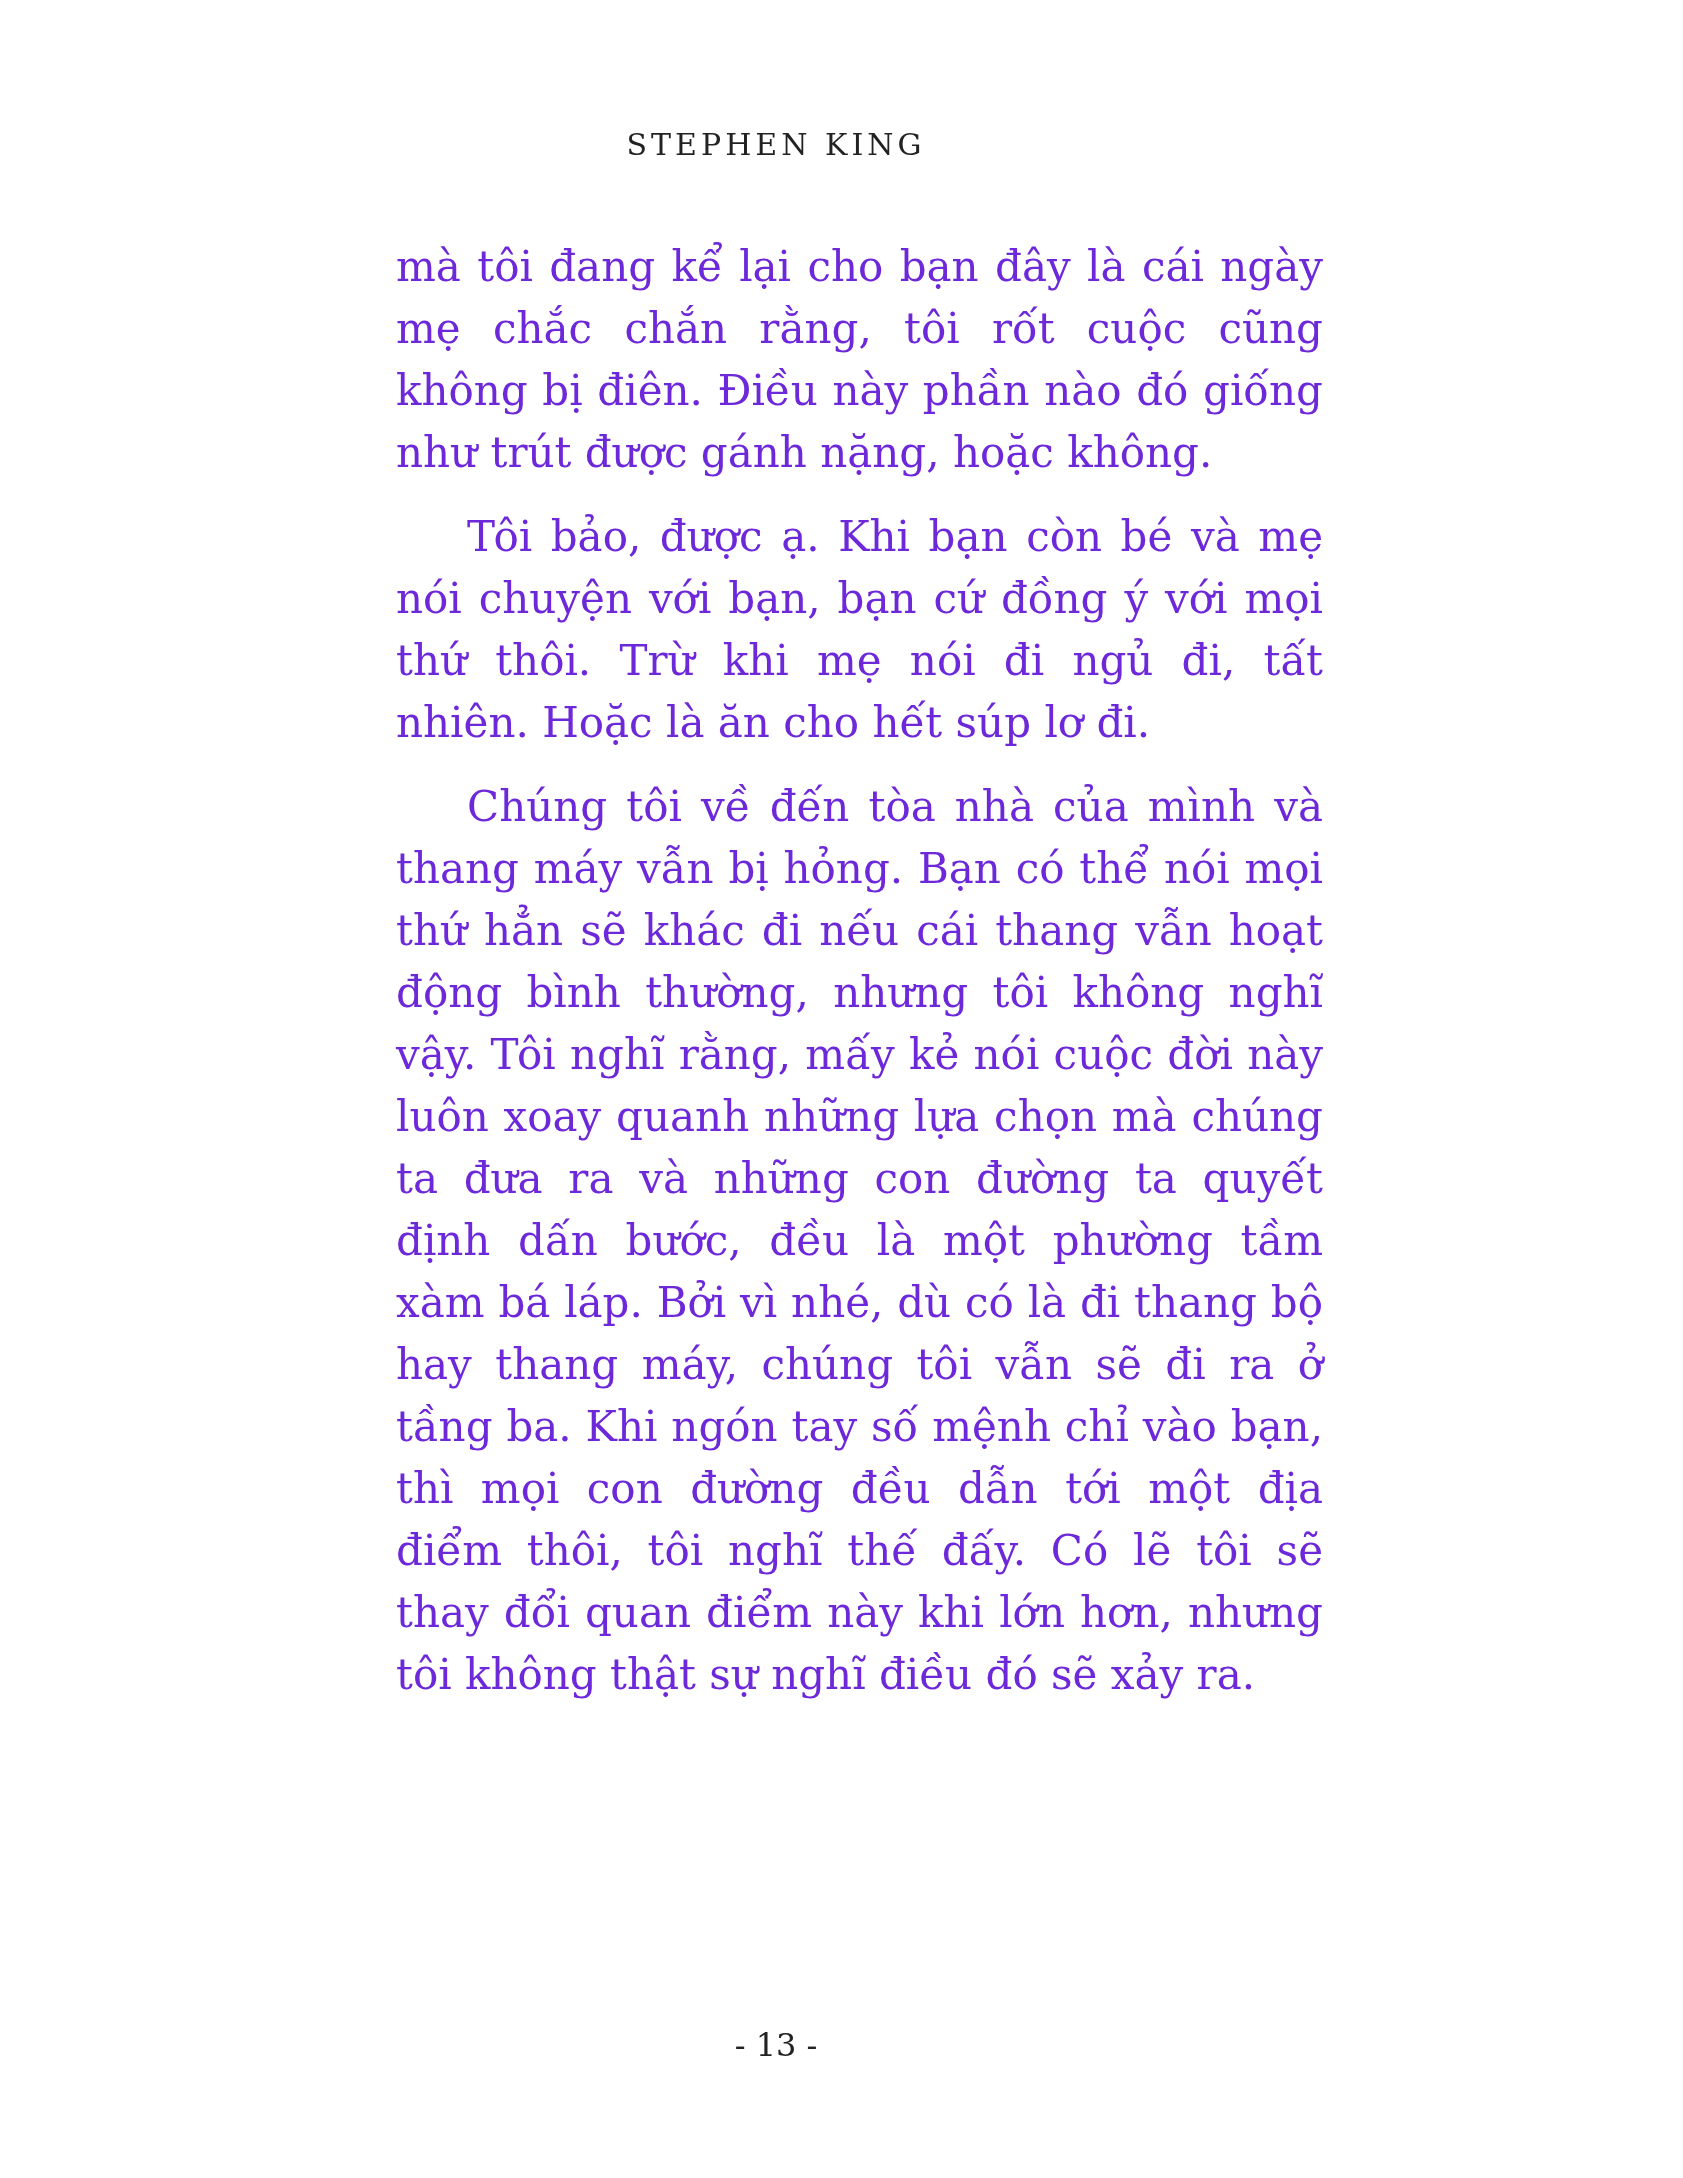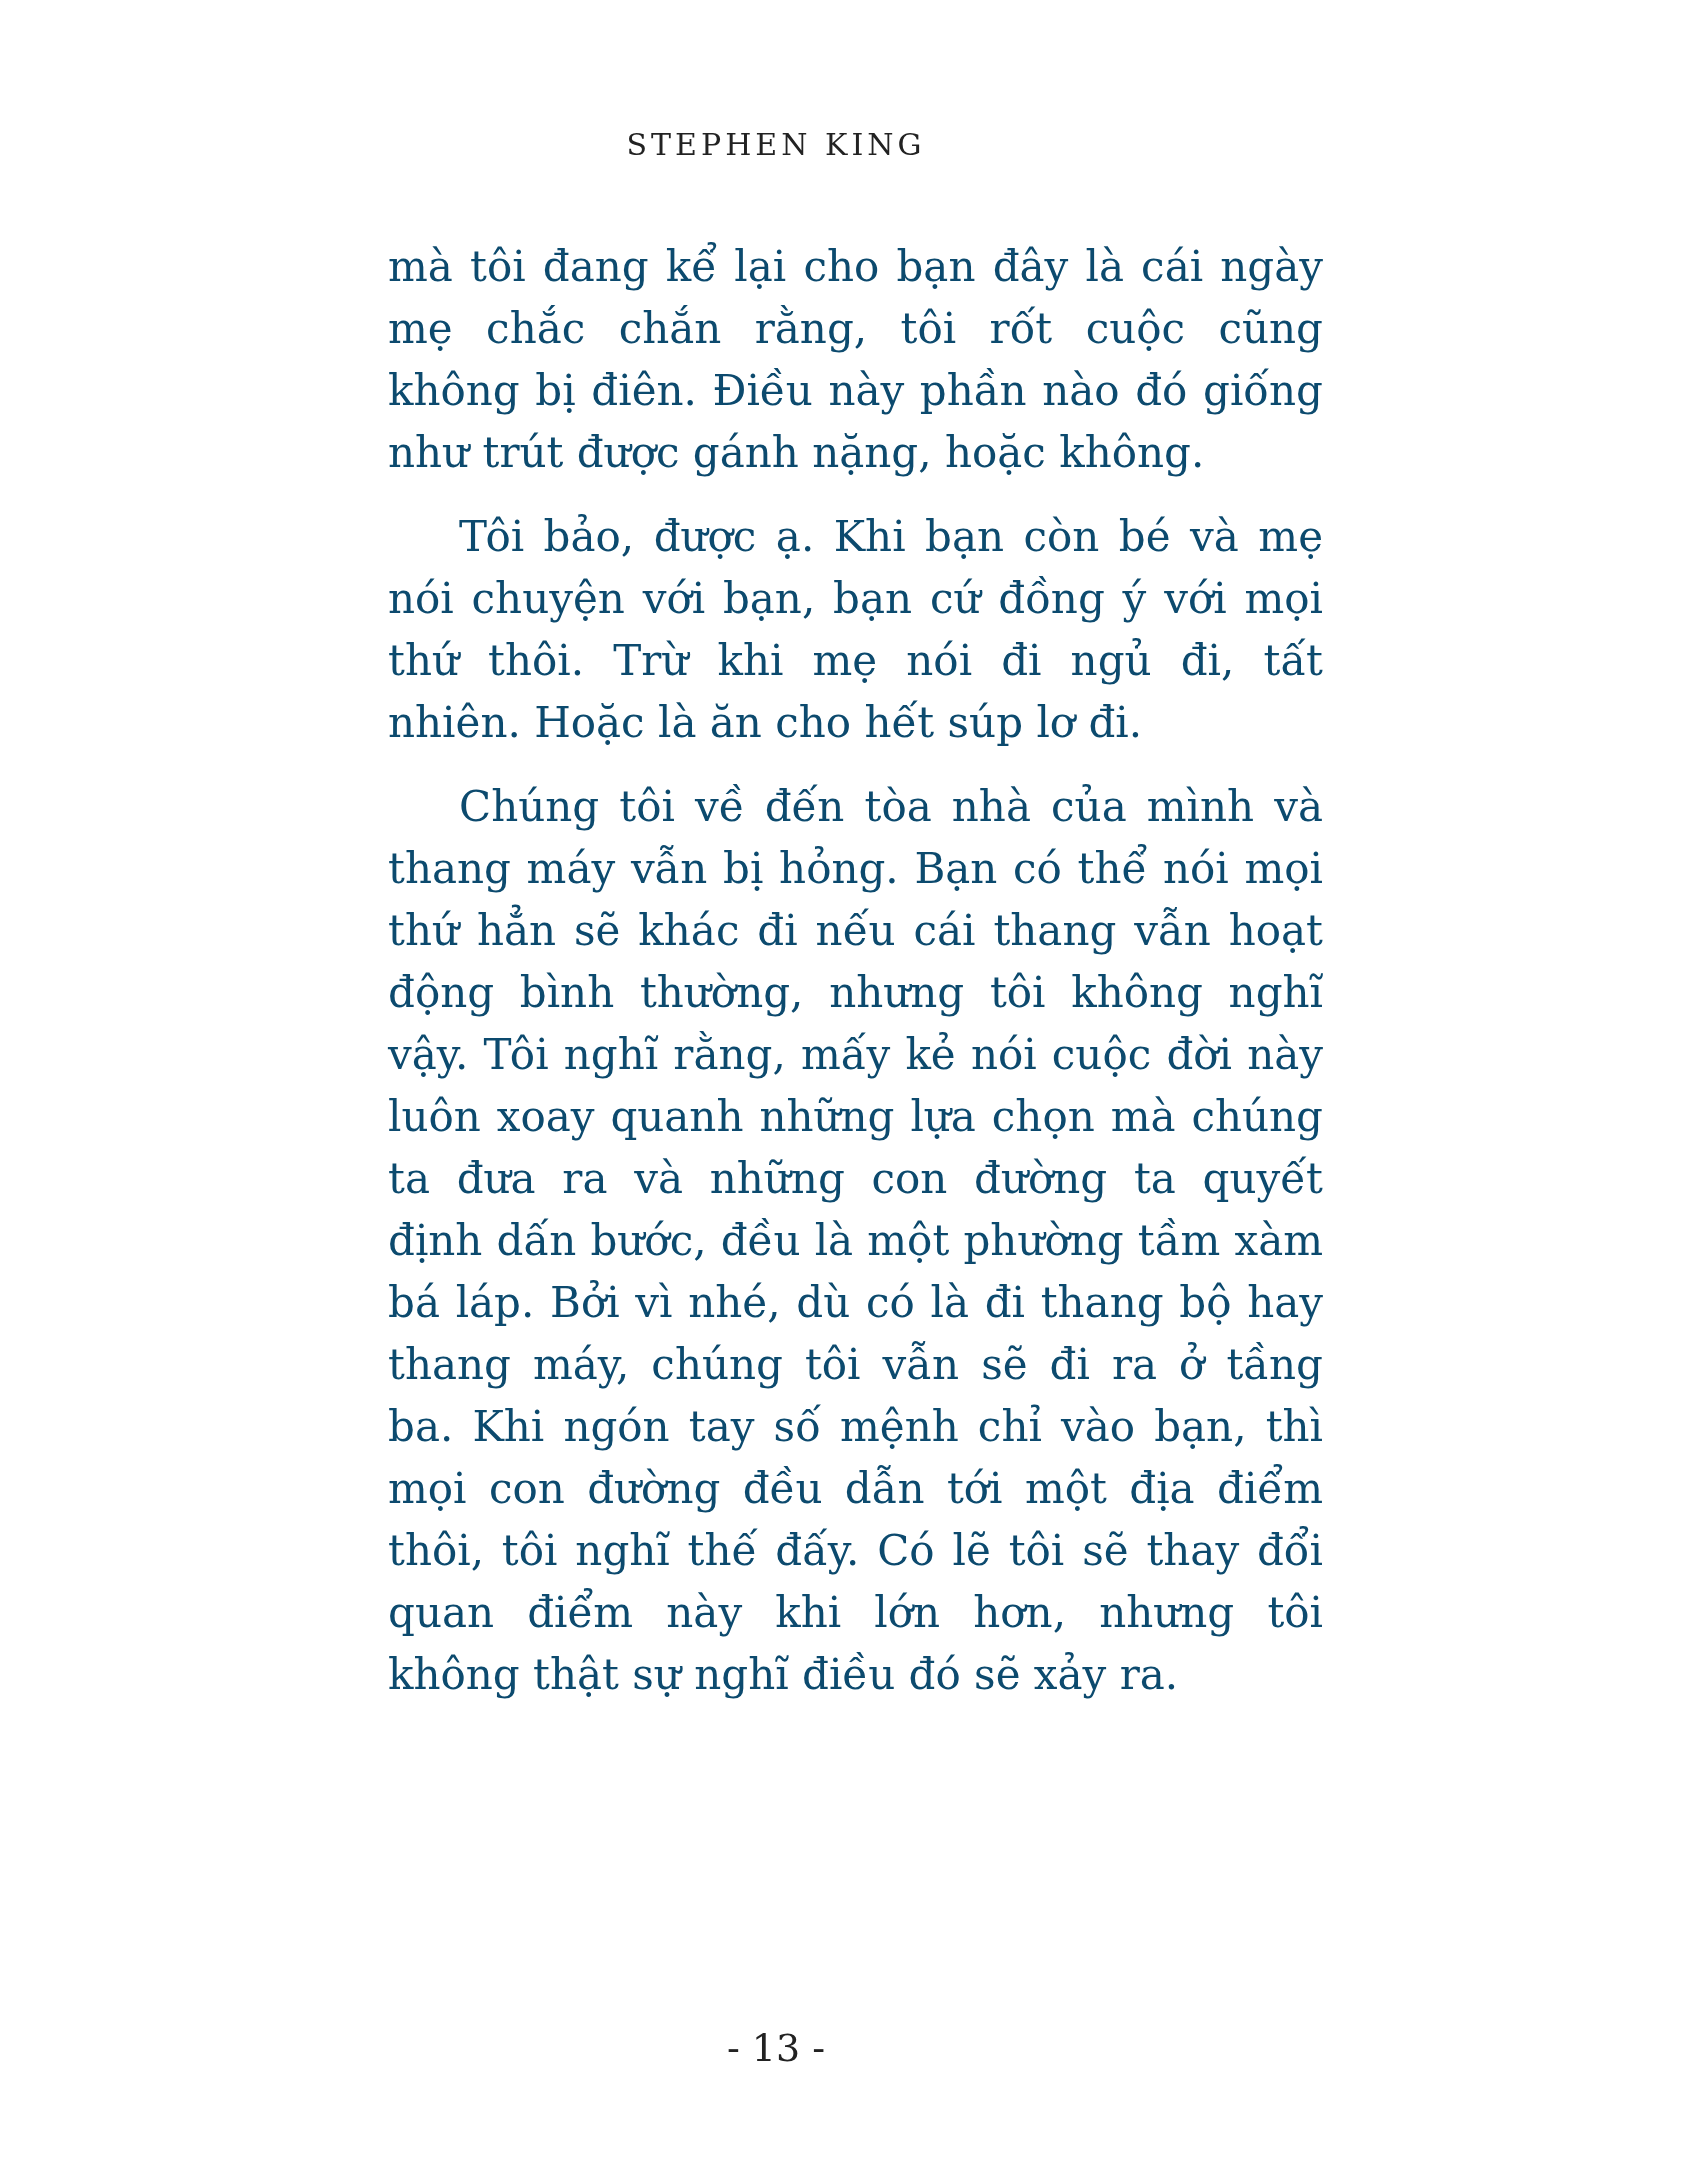--- a/index.html
+++ b/index.html
@@ -32,36 +32,36 @@
     letter-spacing: 4px;
     color: #222222;
   }
   .text-block {
     position: absolute;
     top: 236px;
     left: 384px;
     width: 939px;
   }
   .text-block p {
-    margin: 0 0 22px 4px;
+    margin: 0 0 22px 12px;
     font-size: 42px;
     line-height: 62px;
     text-align: justify;
-    color: #0c4a6e;
+    color: #6d28d9;
   }
   .text-block p.indent {
     text-indent: 71px;
   }
   .folio {
     position: absolute;
     top: 2026px;
     left: 0;
     width: 100%;
     text-align: center;
-    font-size: 38px;
+    font-size: 32px;
     color: #222222;
   }
 </style>
 </head>
 <body>
 
 <div class="page">
 
   <div class="running-head">STEPHEN KING</div>
 

